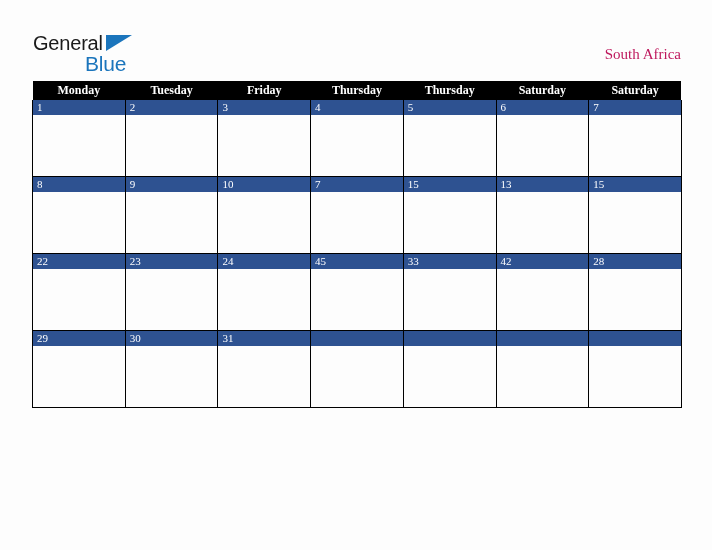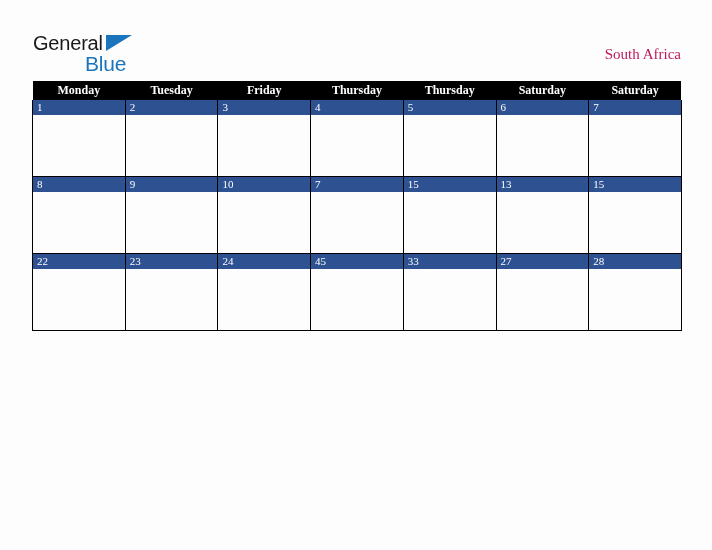--- a/index.html
+++ b/index.html
@@ -241,20 +241,43 @@
         <td class="day-cell">
           <div class="day-number-bar">24</div>
         </td>
         <td class="day-cell">
           <div class="day-number-bar">45</div>
         </td>
         <td class="day-cell">
           <div class="day-number-bar">33</div>
         </td>
         <td class="day-cell">
-          <div class="day-number-bar">27</div>
+          <div class="day-number-bar">42</div>
         </td>
         <td class="day-cell">
           <div class="day-number-bar">28</div>
+        </td>
+      </tr>
+      <tr>
+        <td class="day-cell">
+          <div class="day-number-bar">29</div>
+        </td>
+        <td class="day-cell">
+          <div class="day-number-bar">30</div>
+        </td>
+        <td class="day-cell">
+          <div class="day-number-bar">31</div>
+        </td>
+        <td class="day-cell">
+          <div class="day-number-bar"></div>
+        </td>
+        <td class="day-cell">
+          <div class="day-number-bar"></div>
+        </td>
+        <td class="day-cell">
+          <div class="day-number-bar"></div>
+        </td>
+        <td class="day-cell">
+          <div class="day-number-bar"></div>
         </td>
       </tr>
     </tbody>
 </table>
 
 </body></html>

